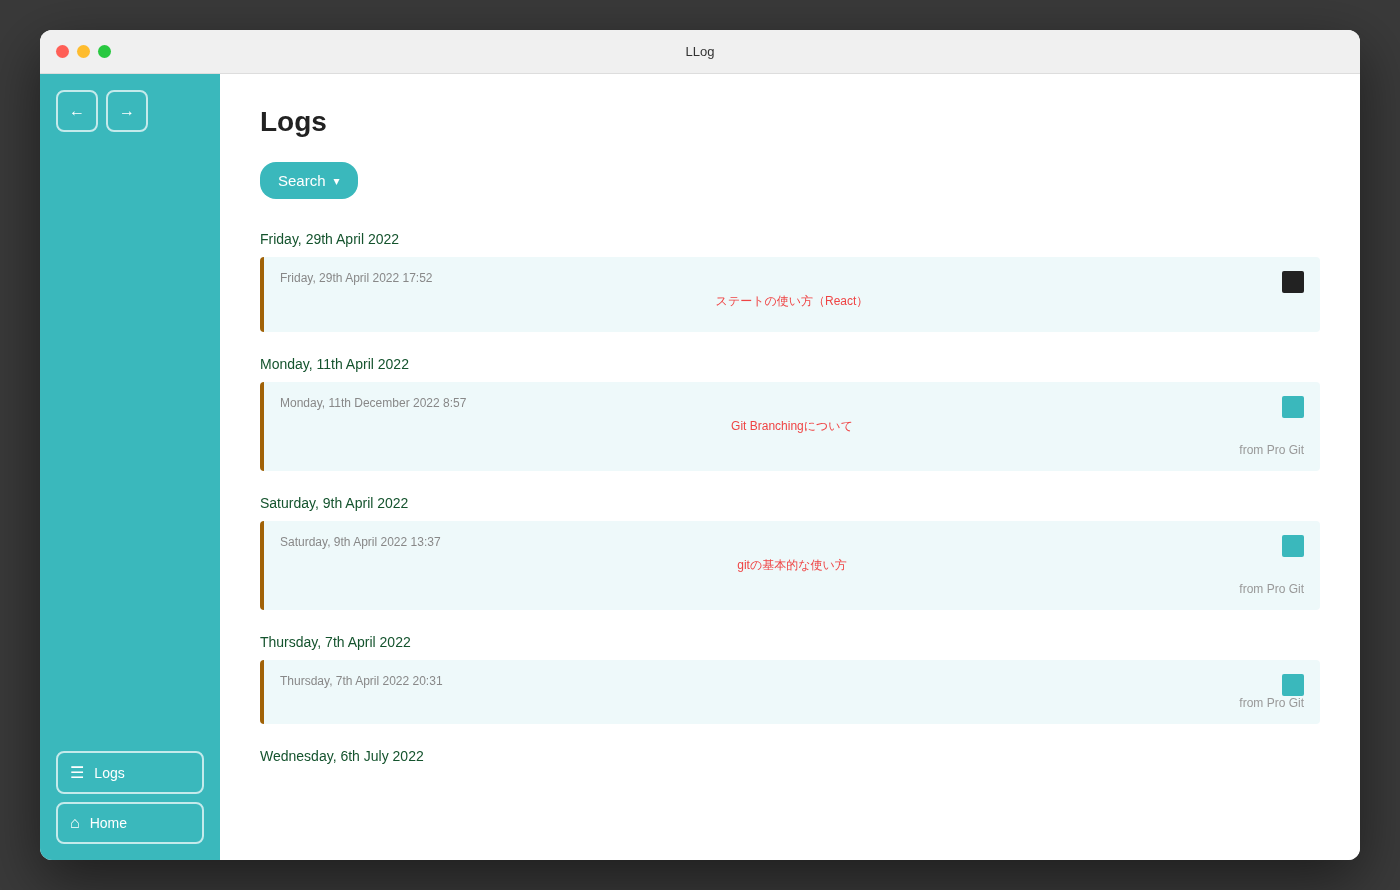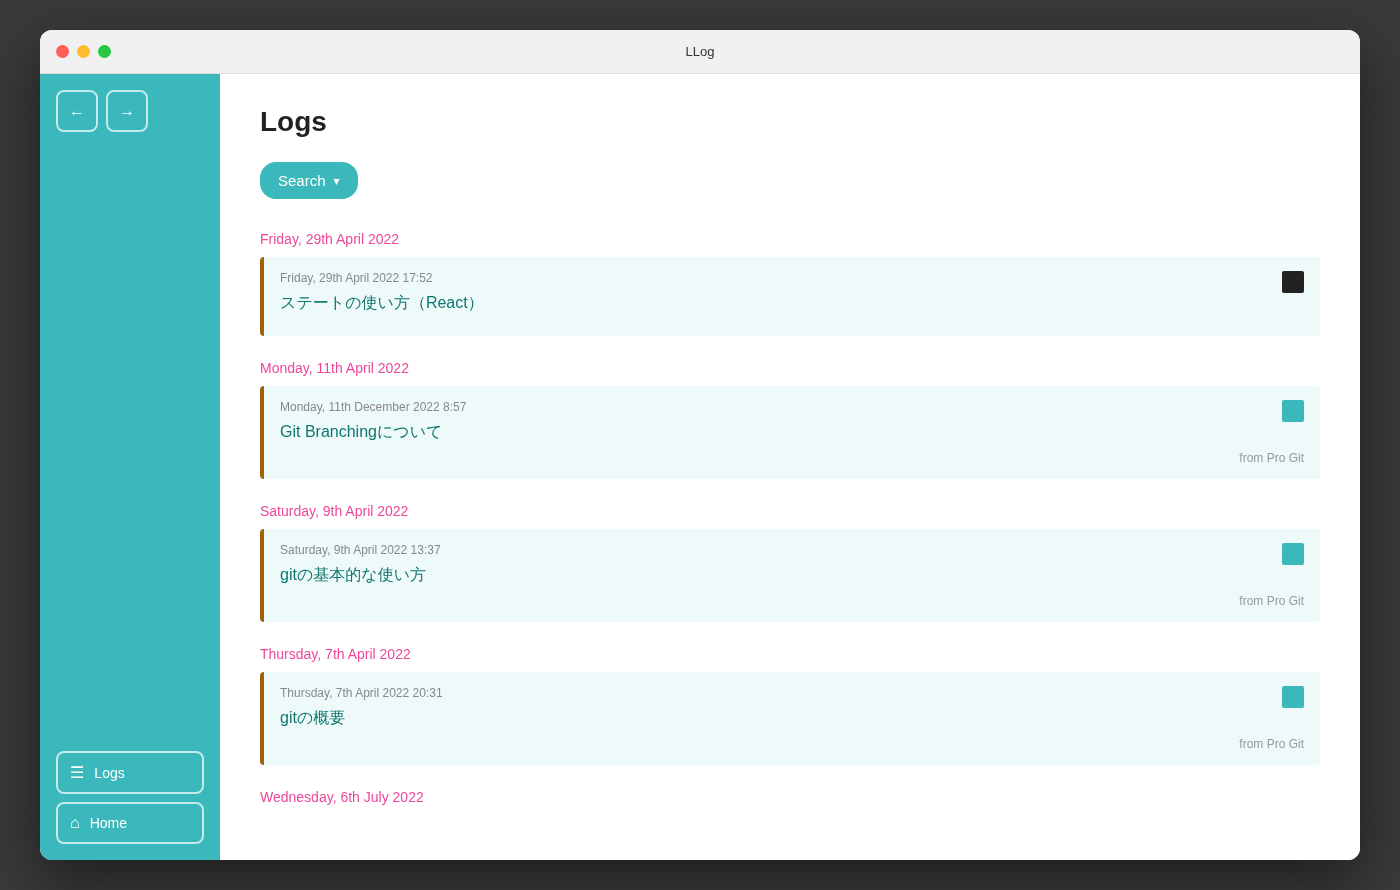--- a/index.html
+++ b/index.html
@@ -129,21 +129,21 @@
       margin-bottom: 32px;
     }
     .chevron-down {
       font-size: 12px;
     }
     .date-group {
       margin-bottom: 24px;
     }
     .date-heading {
       font-size: 14px;
-      color: #ec4899;
+      color: #14532d;
       margin-bottom: 10px;
       font-weight: 400;
     }
     .log-card {
       background: #eef9fa;
       border-left: 4px solid #a16207;
       border-radius: 4px;
       padding: 14px 16px 14px 16px;
       position: relative;
     }
@@ -157,23 +157,24 @@
       color: #888;
       margin-bottom: 8px;
     }
     .log-color-swatch {
       width: 22px;
       height: 22px;
       border-radius: 2px;
       flex-shrink: 0;
     }
     .log-title {
-      font-size: 16px;
-      color: #0f766e;
+      font-size: 12px;
+      color: #ef4444;
       margin-bottom: 8px;
+      text-align: center;
     }
     .log-source {
       font-size: 12px;
       color: #999;
       text-align: right;
     }
   </style>
 </head>
 <body>
 
@@ -248,21 +249,20 @@
               <div class="log-source">from Pro Git</div>
             </div>
           </div>
           <div class="date-group">
             <div class="date-heading">Thursday, 7th April 2022</div>
             <div class="log-card">
               <div class="log-card-header">
                 <div class="log-timestamp">Thursday, 7th April 2022 20:31</div>
                 <div class="log-color-swatch" style="background: rgb(58, 184, 188);"></div>
               </div>
-              <div class="log-title">gitの概要</div>
               <div class="log-source">from Pro Git</div>
             </div>
           </div>
           <div class="date-group">
             <div class="date-heading">Wednesday, 6th July 2022</div>
           </div>
         </div>
     </div>
   </div>
 </div>

